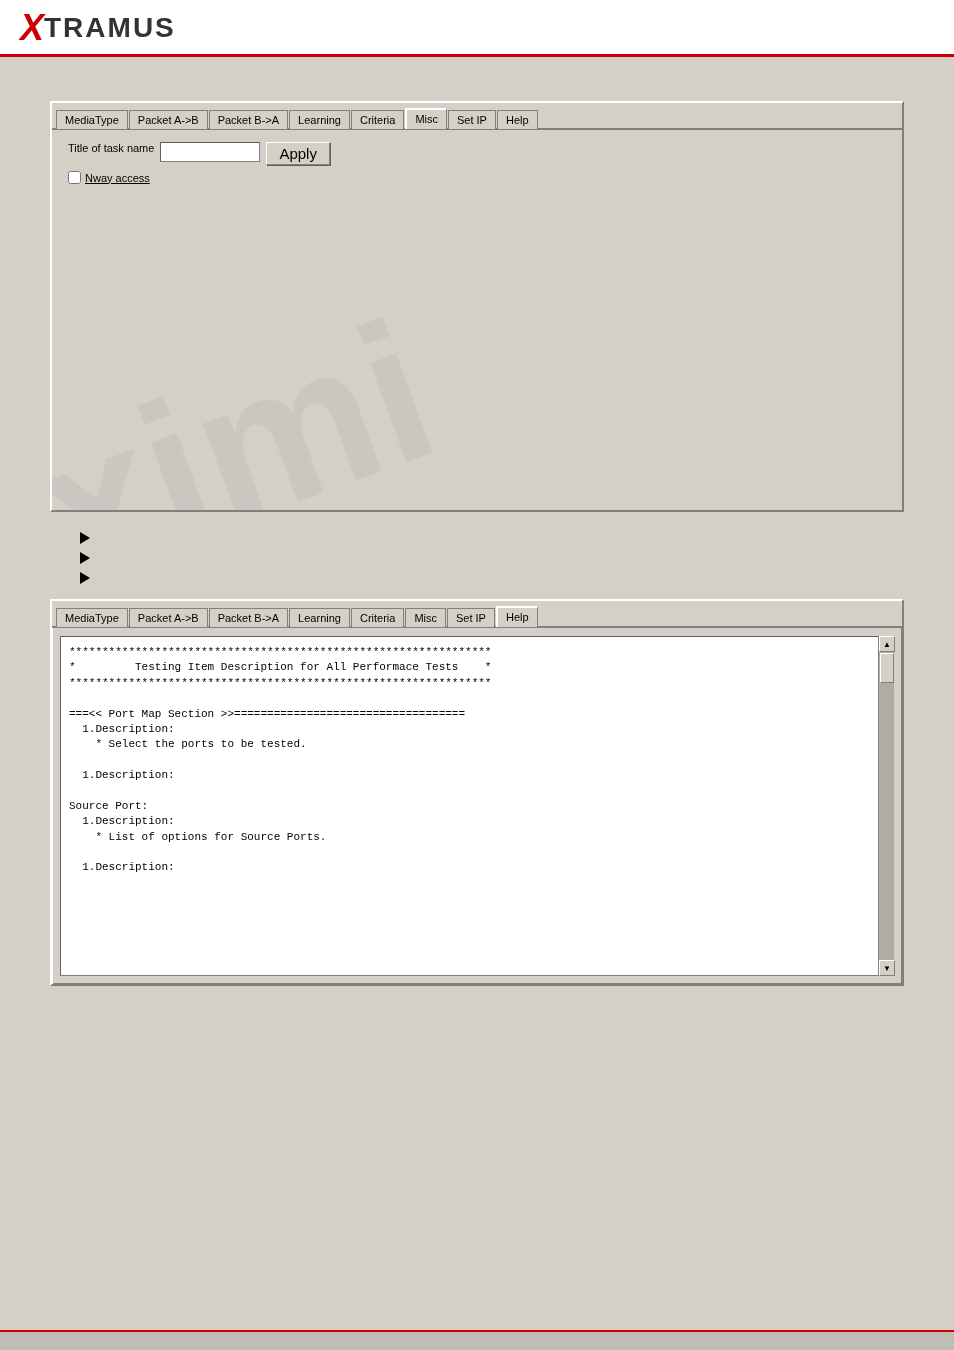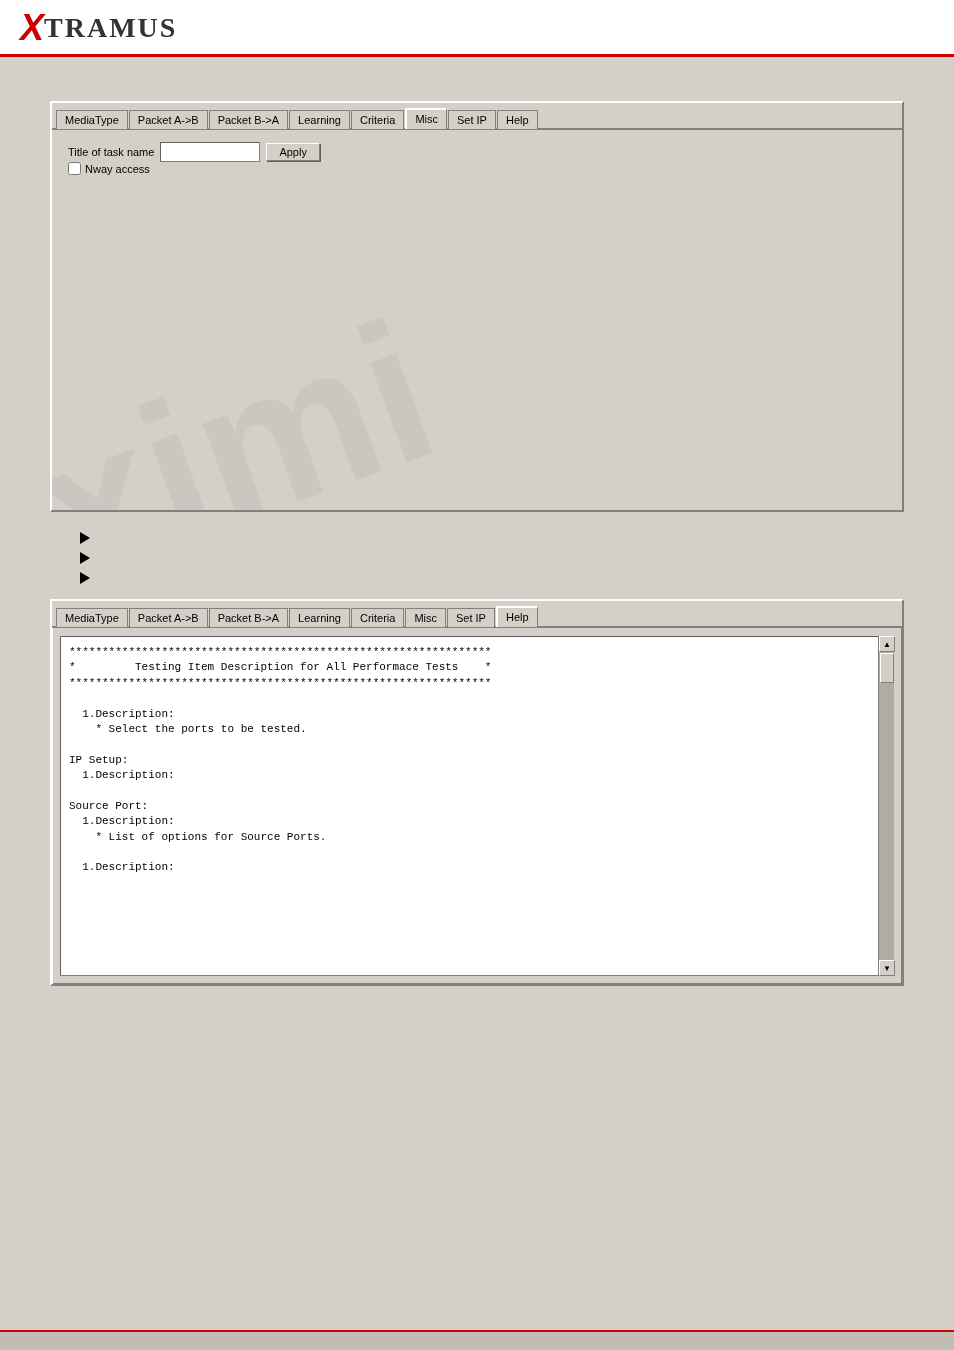--- a/index.html
+++ b/index.html
@@ -25,21 +25,21 @@
       font-weight: 900;
       color: #cc0000;
       font-family: 'Arial Black', sans-serif;
       font-style: italic;
       line-height: 1;
     }
     .logo-tramus {
       font-size: 28px;
       font-weight: 700;
       color: #333;
-      font-family: Liberation Serif, serif;
+      font-family: Liberation Sans, sans-serif;
       letter-spacing: 2px;
     }
 
     
     .main-content {
       padding: 44px 50px;
       position: relative;
     }
 
     
@@ -83,21 +83,22 @@
     
     .panel-body {
       padding: 12px 16px;
       background: #d4d0c8;
       min-height: 380px;
     }
 
     
     .form-row {
       display: flex;
-      align-items: center;
+      align-items: flex-start;
+      margin-bottom: 6px;
     }
     .form-label {
       font-size: 11px;
       margin-right: 6px;
       white-space: nowrap;
     }
     .form-input {
       width: 100px;
       height: 20px;
       border: 1px solid #808080;
@@ -107,35 +108,36 @@
       font-size: 11px;
       padding: 1px 3px;
       margin-right: 6px;
     }
     .btn-apply {
       padding: 2px 12px;
       border: 1px solid #808080;
       border-top-color: #fff;
       border-left-color: #fff;
       background: #d4d0c8;
-      font-size: 11px;
+      font-size: 15px;
       cursor: pointer;
       box-shadow: 1px 1px 0 #606060;
     }
 
     .checkbox-row {
       display: flex;
       align-items: center;
       margin-bottom: 4px;
     }
     .checkbox-row input[type=checkbox] {
       margin-right: 4px;
     }
     .checkbox-label {
       font-size: 11px;
+      text-decoration: underline;
     }
 
     
     .bullets {
       margin: 15px 0;
       padding-left: 30px;
     }
     .bullet-item {
       display: flex;
       align-items: center;
@@ -295,24 +297,24 @@
     </div>
 
     <div style="padding: 8px; position:relative;">
       <div style="position:relative; display:flex;">
         <div class="help-content" style="flex:1; padding-right: 20px;">
           <div id="help-lines-container">
               <div style="white-space: pre; font-size: 11px; font-family: &quot;Courier New&quot;, monospace; line-height: 1.4; font-weight: normal;">****************************************************************</div>
               <div style="white-space: pre; font-size: 11px; font-family: &quot;Courier New&quot;, monospace; line-height: 1.4;">*         Testing Item Description for All Performace Tests    *</div>
               <div style="white-space: pre; font-size: 11px; font-family: &quot;Courier New&quot;, monospace; line-height: 1.4; font-weight: normal;">****************************************************************</div>
               <div style="white-space: pre; font-size: 11px; font-family: &quot;Courier New&quot;, monospace; line-height: 1.4;">&nbsp;</div>
+              <div style="white-space: pre; font-size: 11px; font-family: &quot;Courier New&quot;, monospace; line-height: 1.4;">===&lt;&lt; Port Map Section &gt;&gt;===================================</div>
               <div style="white-space: pre; font-size: 11px; font-family: &quot;Courier New&quot;, monospace; line-height: 1.4;">  1.Description:</div>
               <div style="white-space: pre; font-size: 11px; font-family: &quot;Courier New&quot;, monospace; line-height: 1.4;">    * Select the ports to be tested.</div>
               <div style="white-space: pre; font-size: 11px; font-family: &quot;Courier New&quot;, monospace; line-height: 1.4;">&nbsp;</div>
-              <div style="white-space: pre; font-size: 11px; font-family: &quot;Courier New&quot;, monospace; line-height: 1.4;">IP Setup:</div>
               <div style="white-space: pre; font-size: 11px; font-family: &quot;Courier New&quot;, monospace; line-height: 1.4;">  1.Description:</div>
               <div style="white-space: pre; font-size: 11px; font-family: &quot;Courier New&quot;, monospace; line-height: 1.4;">&nbsp;</div>
               <div style="white-space: pre; font-size: 11px; font-family: &quot;Courier New&quot;, monospace; line-height: 1.4;">Source Port:</div>
               <div style="white-space: pre; font-size: 11px; font-family: &quot;Courier New&quot;, monospace; line-height: 1.4;">  1.Description:</div>
               <div style="white-space: pre; font-size: 11px; font-family: &quot;Courier New&quot;, monospace; line-height: 1.4;">    * List of options for Source Ports.</div>
               <div style="white-space: pre; font-size: 11px; font-family: &quot;Courier New&quot;, monospace; line-height: 1.4;">&nbsp;</div>
               <div style="white-space: pre; font-size: 11px; font-family: &quot;Courier New&quot;, monospace; line-height: 1.4;">  1.Description:</div>
             </div>
         </div>
         <div class="scrollbar">

